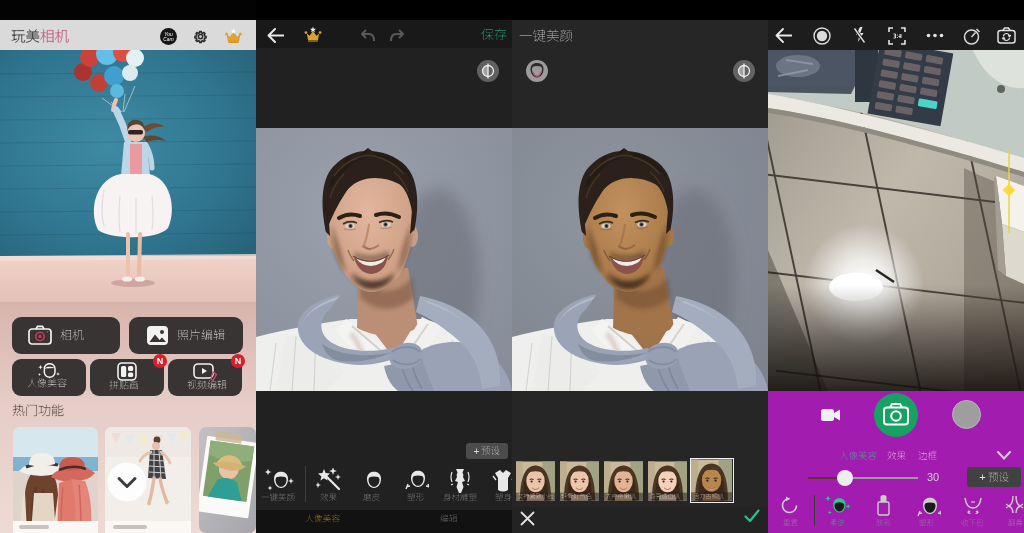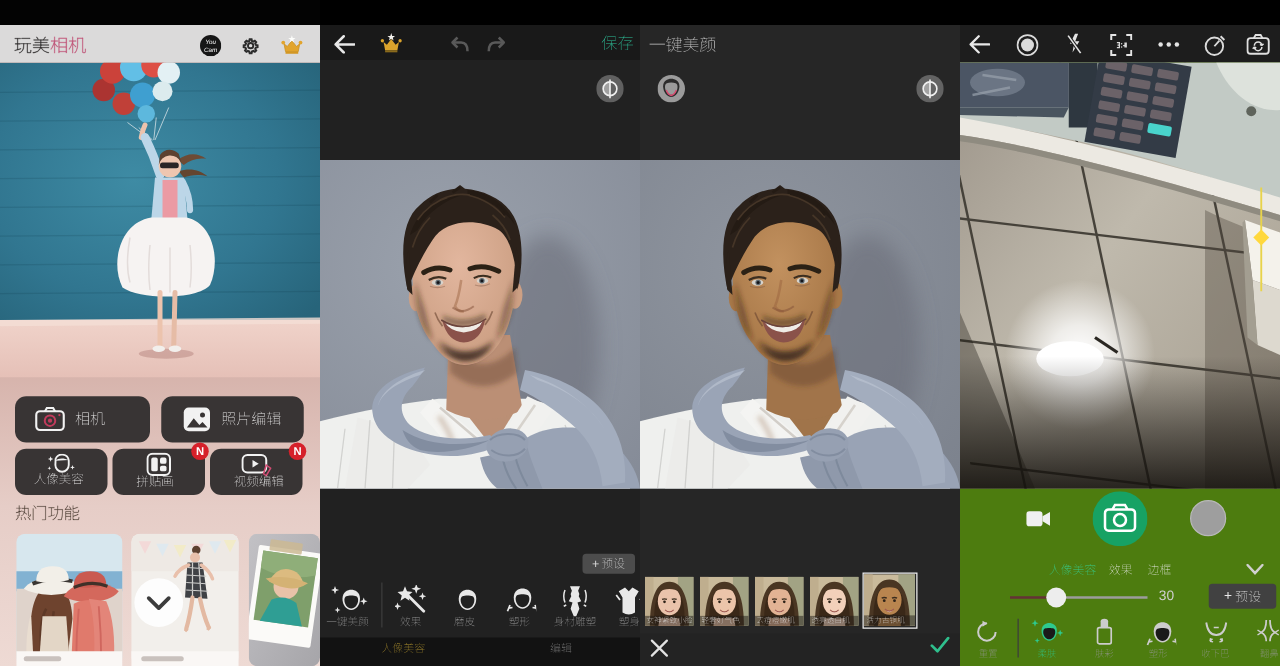--- a/index.html
+++ b/index.html
@@ -853,21 +853,21 @@
         </svg>
       </div>
       <div class="ab" style="left:0;top:507px;width:256px;height:26px;background:#232323"></div>
       <svg class="ab" style="left:8px;top:511px" width="15" height="15" viewBox="0 0 15 15">
 <path d="M1.5,1.5 L13.5,13.5 M13.5,1.5 L1.5,13.5" stroke="#e2e2e2" stroke-width="1.8" stroke-linecap="round"></path>
 </svg>
       <svg class="ab" style="left:232px;top:509px" width="16" height="14" viewBox="0 0 16 14">
 <path d="M1.5,7.5 L6,12 L14.5,1.5" stroke="#2fbf8d" stroke-width="2.2" fill="none" stroke-linecap="round" stroke-linejoin="round"></path>
 </svg>
     </div>
-    <div class="ab" style="left:768px;top:0;width:256px;height:533px;background:#4d7c0f">
+    <div class="ab" style="left:768px;top:0;width:256px;height:533px;background:#a21caf">
       <div class="ab" style="left:0;top:0;width:256px;height:20px;background:#000"></div>
       <div class="ab" style="left:0;top:20px;width:256px;height:30px;background:#1d1d1d"></div>
       <svg class="ab" style="left:7px;top:28px" width="17" height="15" viewBox="0 0 17 15">
 <path d="M8,1 L1.5,7.5 L8,14 M1.5,7.5 L16.5,7.5" stroke="#e8e8e8" stroke-width="1.8" fill="none" stroke-linecap="round" stroke-linejoin="round"></path>
 </svg>
       <svg class="ab" style="left:45px;top:27px" width="18" height="18" viewBox="0 0 18 18">
 <circle cx="9" cy="9" r="8" fill="none" stroke="#dadada" stroke-width="1.4"></circle>
 <circle cx="9" cy="9" r="5.2" fill="#dadada"></circle>
 </svg>
       <svg class="ab" style="left:84px;top:26px" width="15" height="19" viewBox="0 0 15 19">

